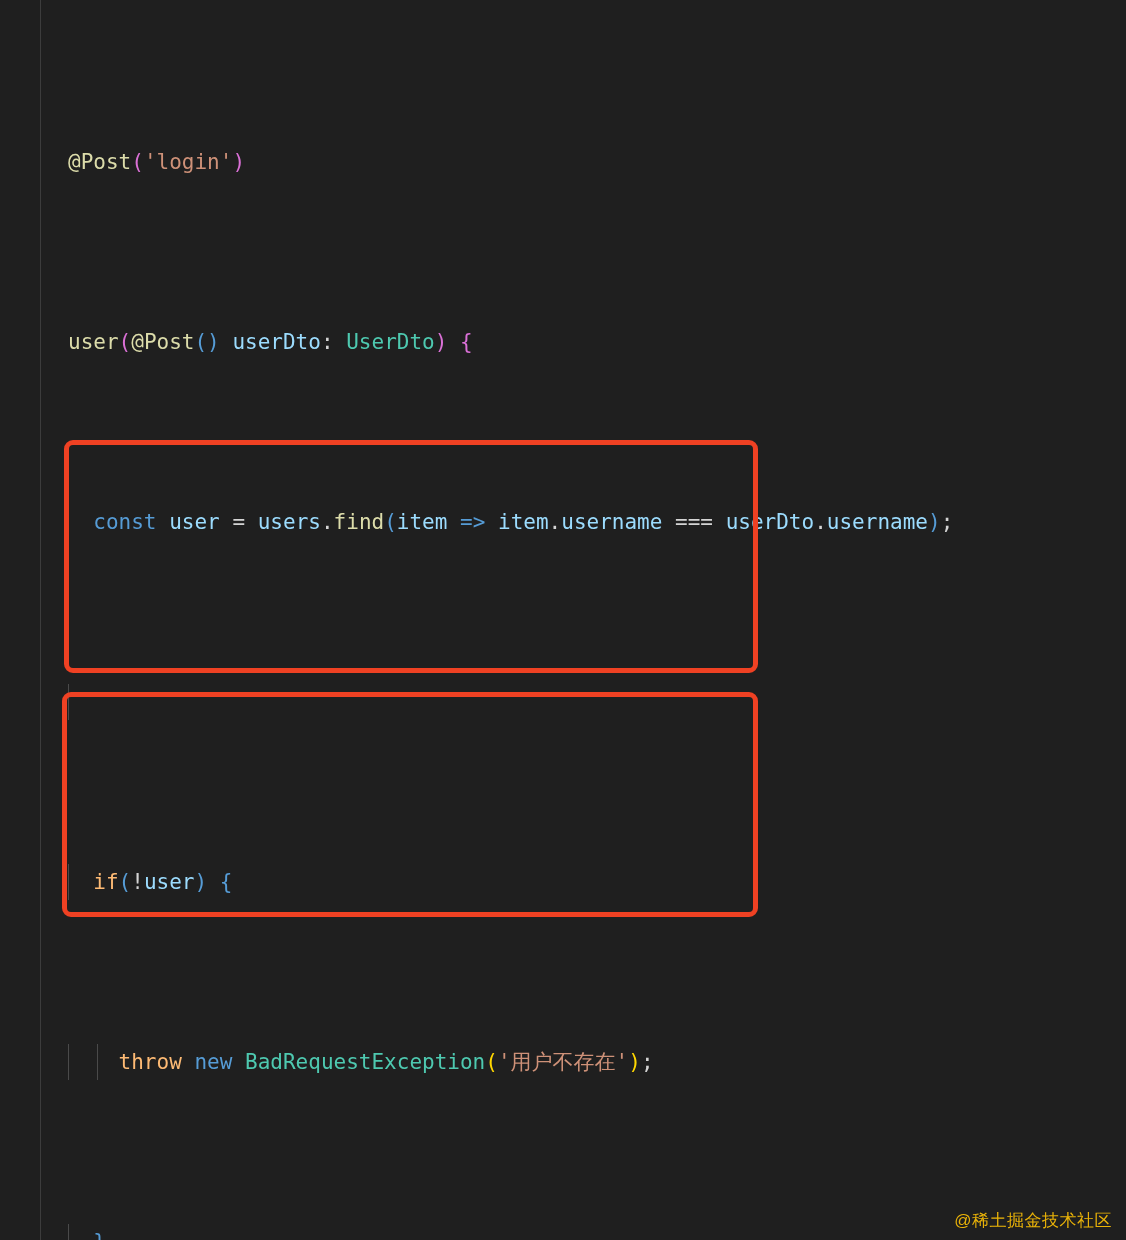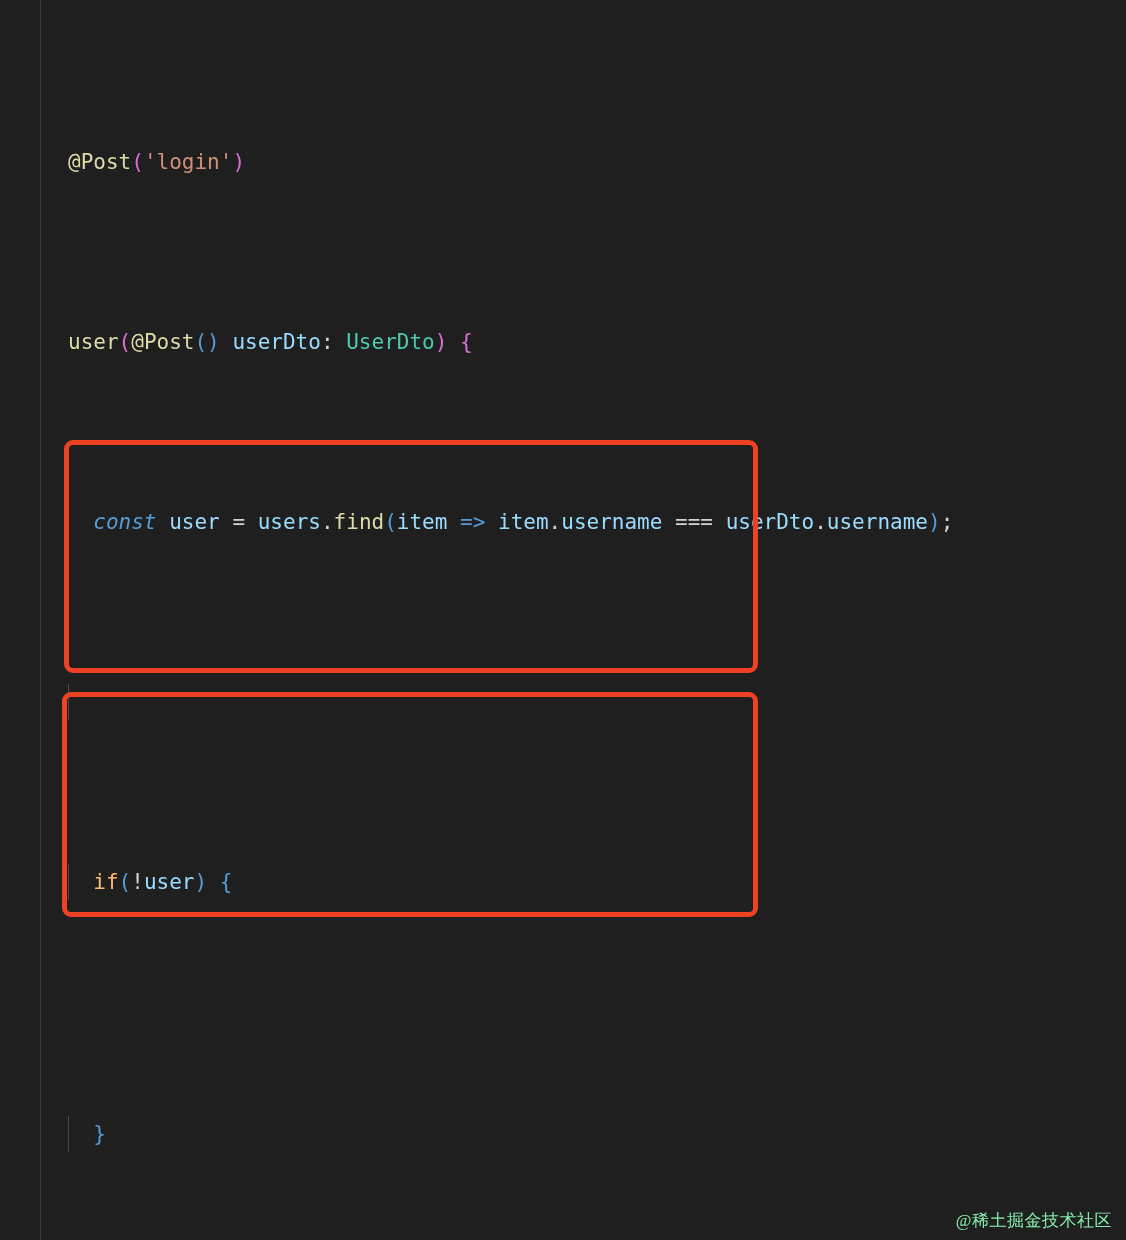--- a/index.html
+++ b/index.html
@@ -59,21 +59,21 @@
     top: 0;
     width: 1px;
     height: 36px;
     background: #4a4a4a;
   }
   .g1 { left: 26px; }
   .g2 { left: 55px; }
 
   
   .kw      { color: #fdba74; }   
-  .kw2     { color: #569cd6; font-style: italic; }   
+  .kw2     { color: #569cd6; }   
   .fn      { color: #dcdcaa; }   
   .var     { color: #9cdcfe; }   
   .type    { color: #4ec9b0; }   
   .str     { color: #ce9178; }   
   .pun     { color: #d4d4d4; }   
   .p-blue  { color: #569cd6; }   
   .p-pink  { color: #da70d6; }   
   .p-yel   { color: #ffd700; }   
   .op      { color: #d4d4d4; }
 
@@ -85,23 +85,23 @@
     box-sizing: border-box;
     pointer-events: none;
   }
   #redbox-access  { left: 64px;  top: 440px; width: 694px; height: 233px; }
   #redbox-refresh { left: 62px;  top: 692px; width: 696px; height: 225px; }
 
   .watermark {
     position: absolute;
     right: 14px;
     bottom: 8px;
-    font-family: Liberation Serif, serif;
+    font-family: Liberation Sans, sans-serif;
     font-size: 17px;
-    color: #86efac;
+    color: #eab308;
     letter-spacing: 0.5px;
   }
 </style>
 </head>
 <body>
 
 <div id="editor">
 
   <div class="gutter"></div>
 
@@ -116,20 +116,21 @@
     
     <div class="ln"><span class="guide g1"></span>  <span class="kw2">const</span> <span class="var">user</span> <span class="op">=</span> <span class="var">users</span><span class="pun">.</span><span class="fn">find</span><span class="p-blue">(</span><span class="var">item</span> <span class="p-blue">=&gt;</span> <span class="var">item</span><span class="pun">.</span><span class="var">username</span> <span class="op">===</span> <span class="var">userDto</span><span class="pun">.</span><span class="var">username</span><span class="p-blue">)</span><span class="pun">;</span></div>
 
     
     <div class="ln"><span class="guide g1"></span></div>
 
     
     <div class="ln"><span class="guide g1"></span>  <span class="kw">if</span><span class="p-blue">(</span><span class="op">!</span><span class="var">user</span><span class="p-blue">)</span> <span class="p-blue">{</span></div>
 
     
+    <div class="ln"><span class="guide g1"></span><span class="guide g2"></span>    <span class="kw">throw</span> <span class="kw2">new</span> <span class="type">BadRequestException</span><span class="p-yel">(</span><span class="str">'用户不存在'</span><span class="p-yel">)</span><span class="pun">;</span></div>
 
     
     <div class="ln"><span class="guide g1"></span>  <span class="p-blue">}</span></div>
 
     
     
 
     
     
 

